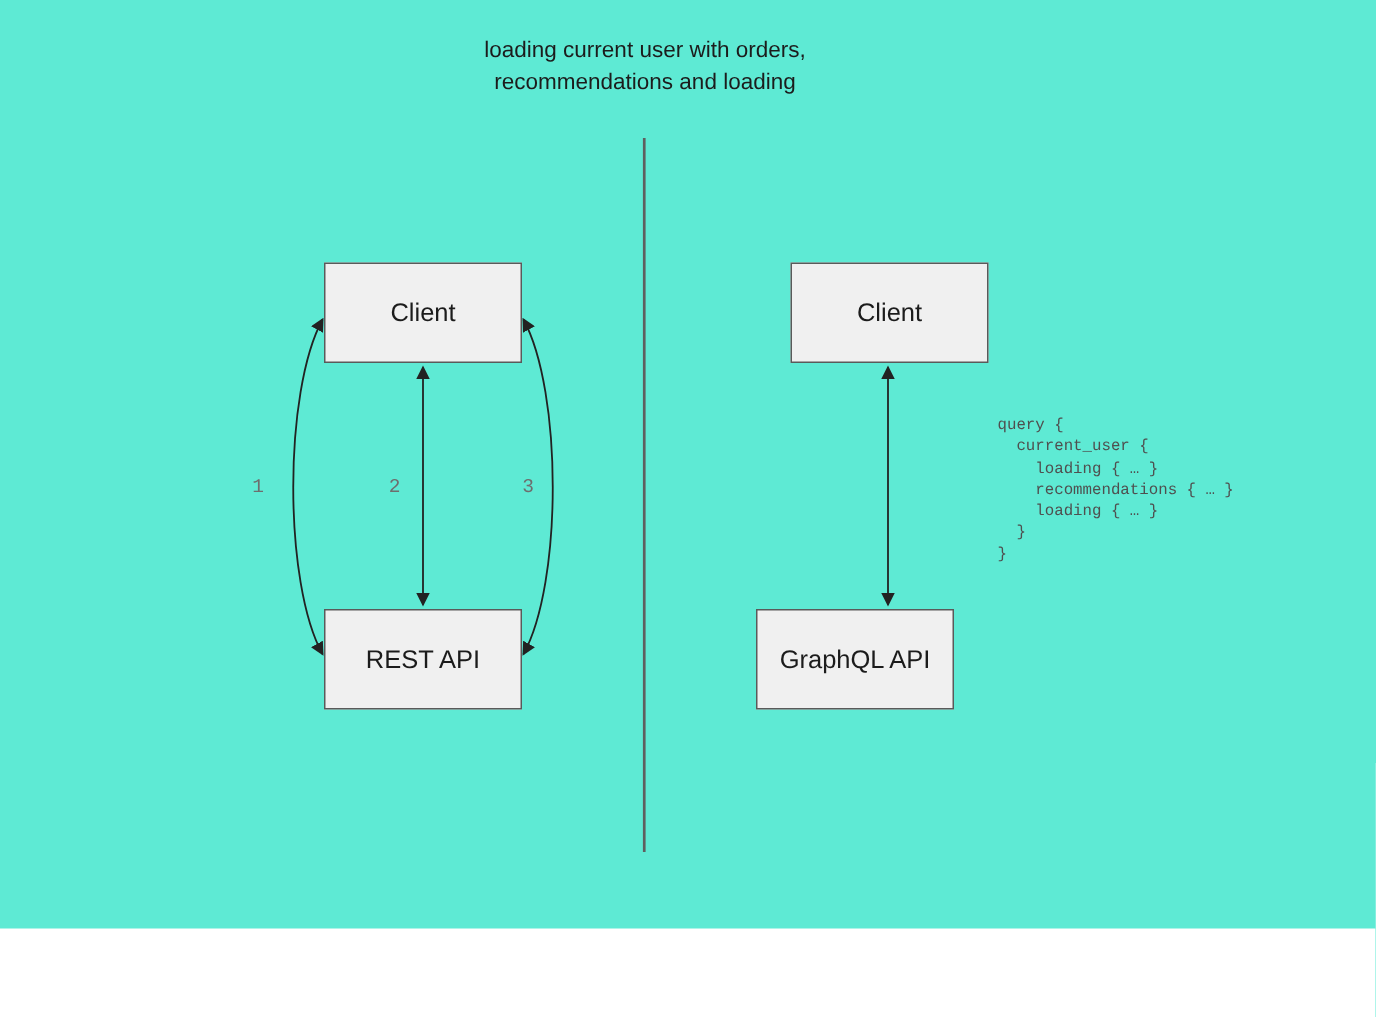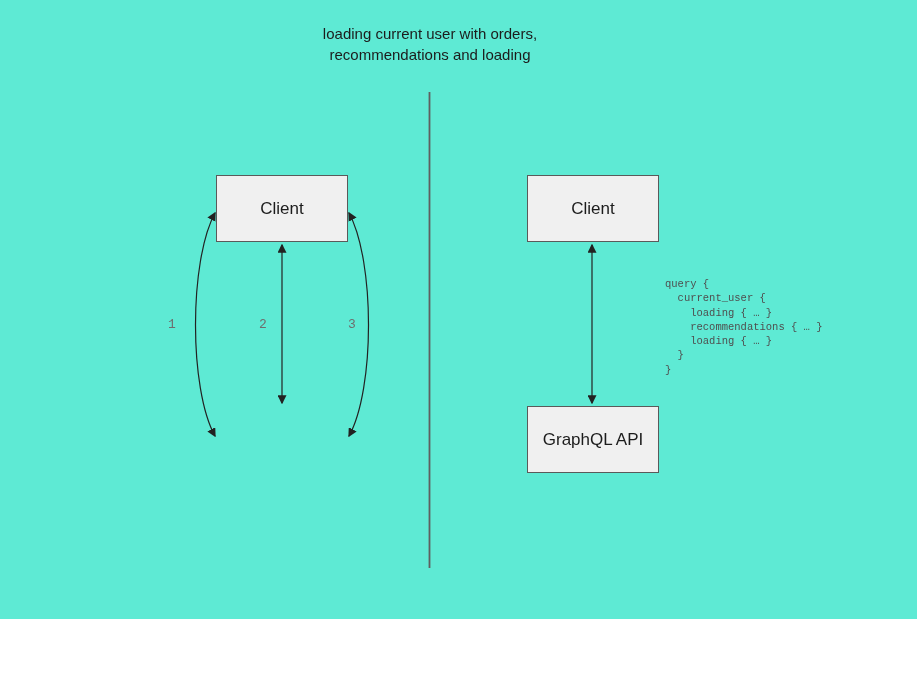--- a/index.html
+++ b/index.html
@@ -36,21 +36,21 @@
     border: 1.5px solid #5a5a5a;
     display: flex;
     align-items: center;
     justify-content: center;
     font-size: 17px;
     color: #1c1c1c;
   }
   .box-client-left  { left: 216px; top: 175px; }
   .box-rest-api     { left: 216px; top: 406px; }
   .box-client-right { left: 527px; top: 175px; }
-  .box-graphql-api  { left: 527px; top: 406px; justify-content: center; }
+  .box-graphql-api  { left: 504px; top: 406px; justify-content: center; }
   .endpoint-list {
     position: absolute;
     left: 8px;
     top: 176px;
     font-family: "Liberation Mono", monospace;
     font-size: 10px;
     line-height: 13.5px;
     color: #4a4a4a;
   }
   .endpoint-list div { white-space: pre; }
@@ -99,20 +99,23 @@
     <path d="M 282,245 L 282,403" fill="none" stroke="#222222" stroke-width="1.2" marker-start="url(#ah)" marker-end="url(#ah)"></path>
     <path d="M 349,213 C 375,261 375,389 349,436" fill="none" stroke="#222222" stroke-width="1.2" marker-start="url(#ah)" marker-end="url(#ah)"></path>
 
     <path d="M 592,245 L 592,403" fill="none" stroke="#222222" stroke-width="1.2" marker-start="url(#ah)" marker-end="url(#ah)"></path>
   </svg>
 
 
   <div class="node-box box-client-left">
     <span>Client</span>
   </div>
+  <div class="node-box box-rest-api">
+    <span>REST API</span>
+  </div>
 
   <span class="arrow-num num-1">1</span>
   <span class="arrow-num num-2">2</span>
   <span class="arrow-num num-3">3</span>
 
   <div class="node-box box-client-right">
     <span>Client</span>
   </div>
   <div class="node-box box-graphql-api">
     <span>GraphQL API</span>

